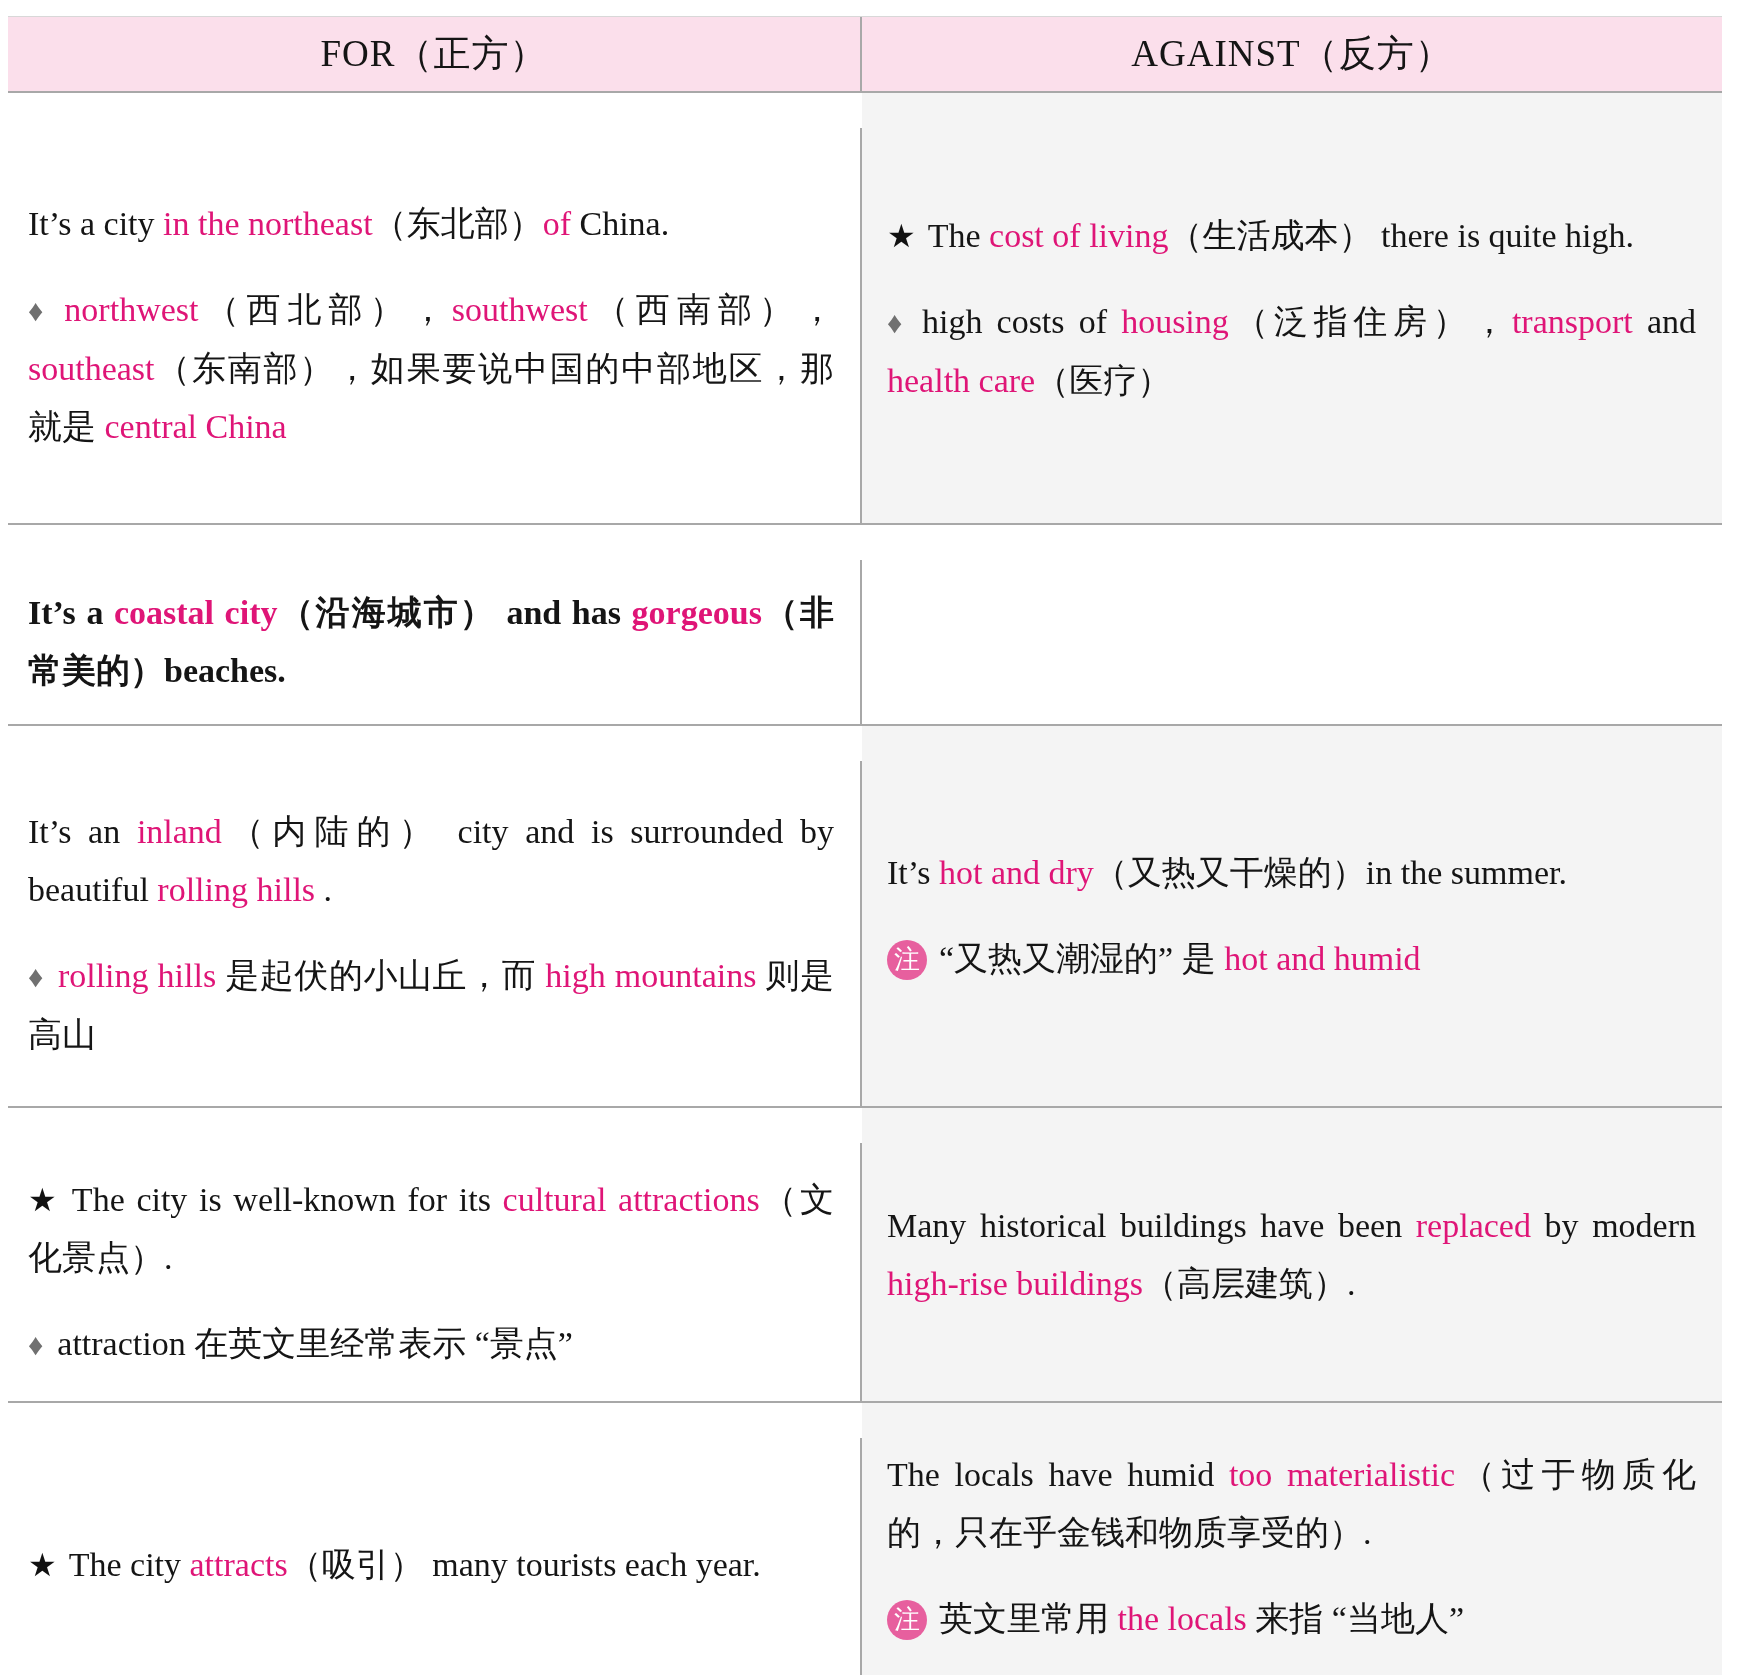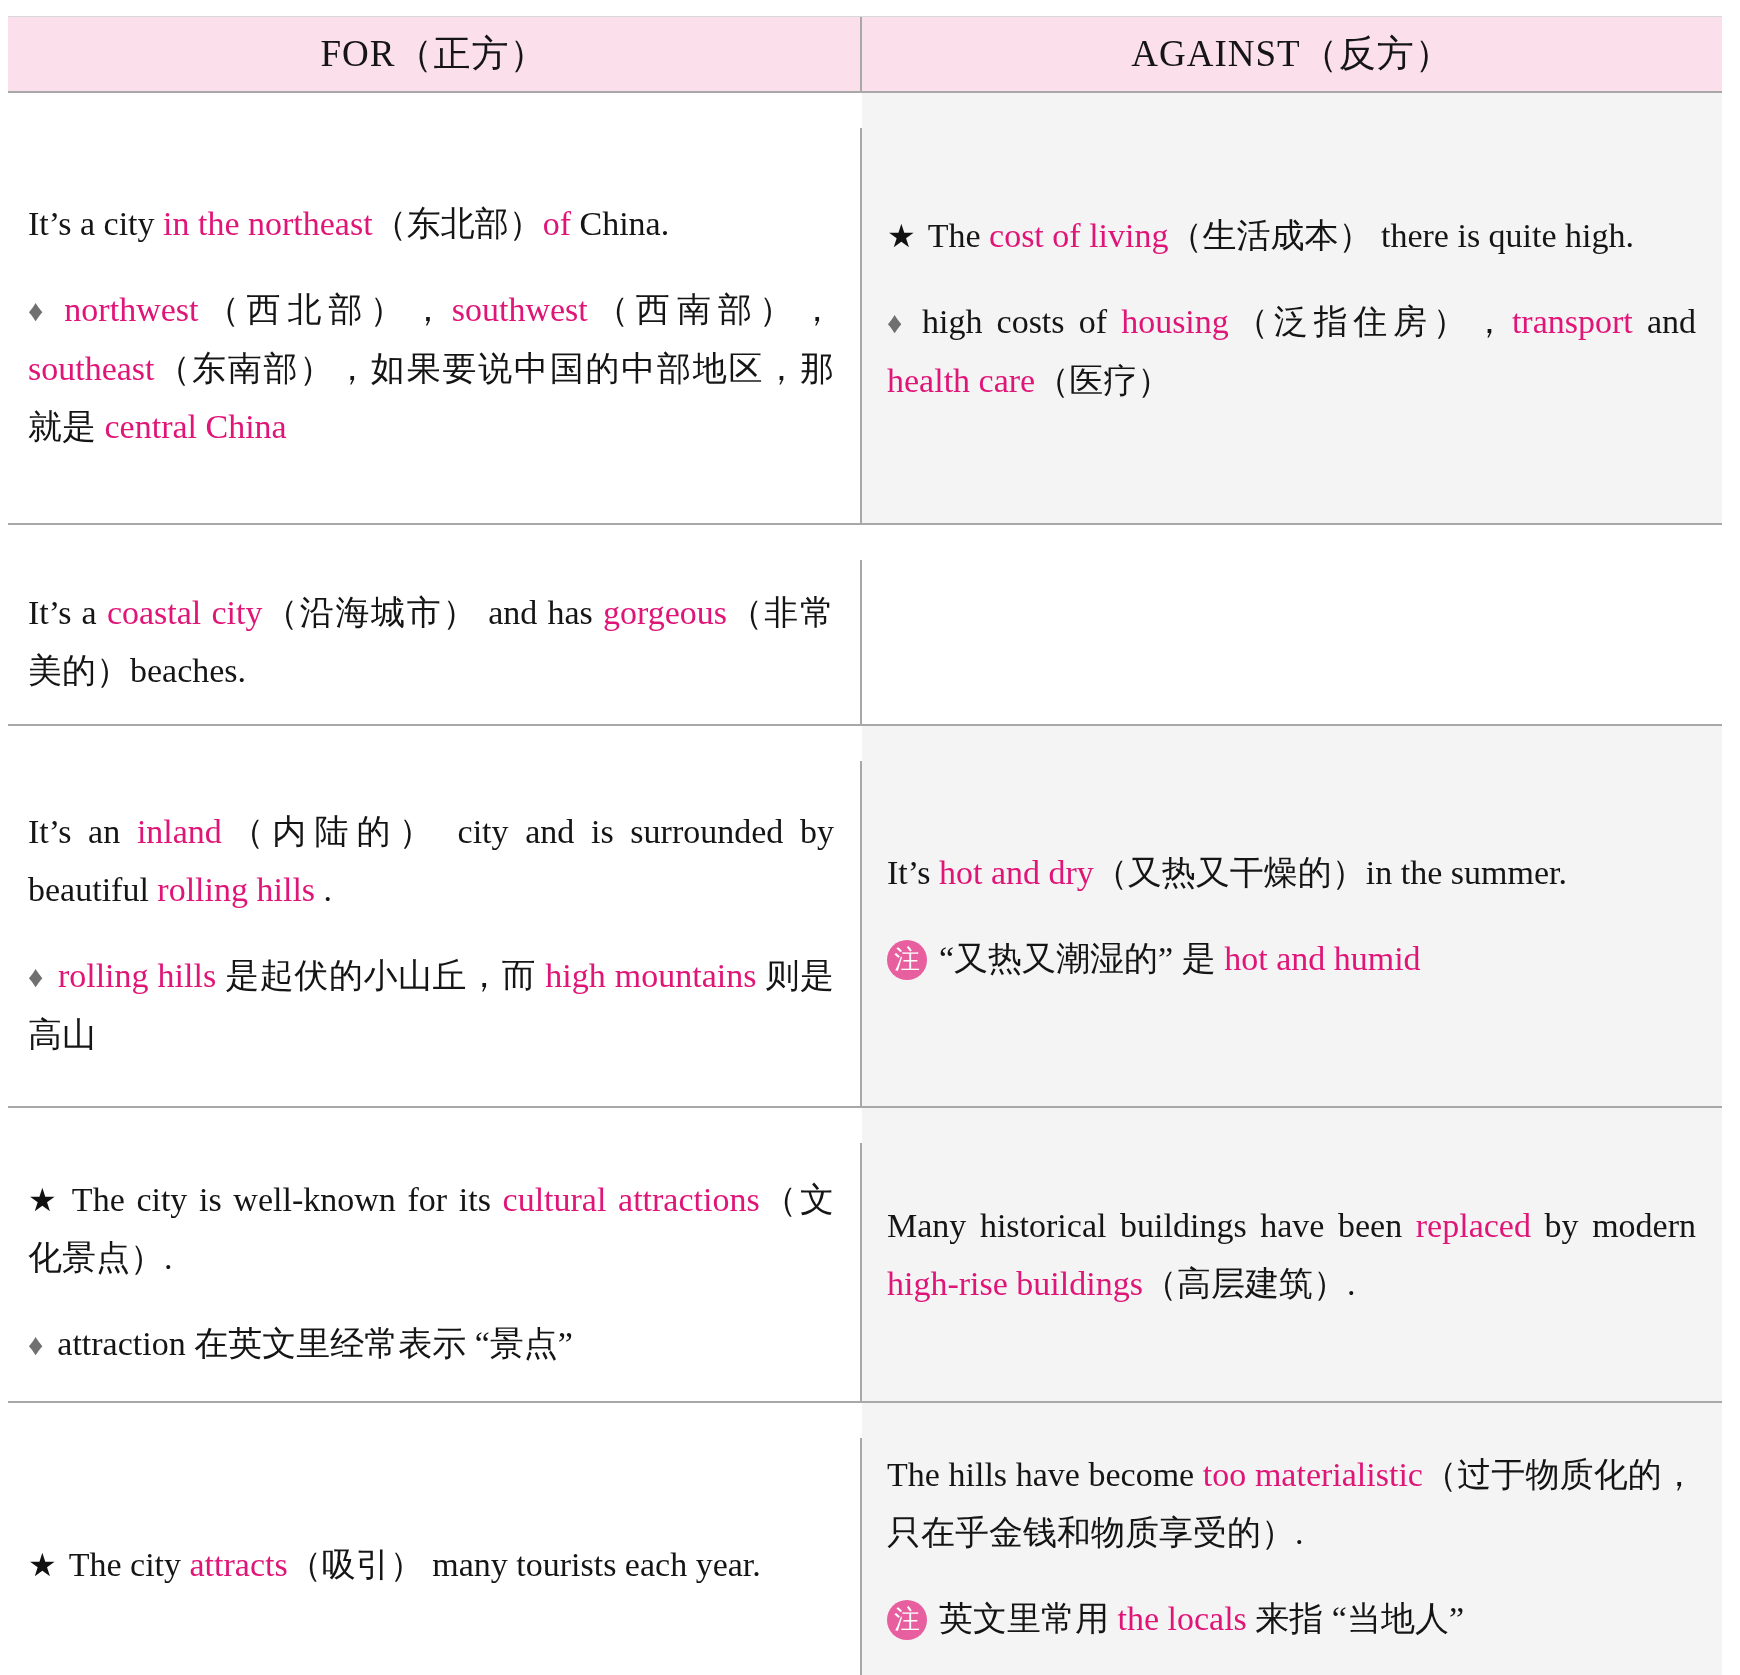--- a/index.html
+++ b/index.html
@@ -77,21 +77,21 @@
     background:var(--badge);
     color:#fff;
     font-size:26px;
     line-height:40px;
     text-align:center;
     vertical-align:2px;
     margin-right:12px;
   }
   
   .row:nth-child(2){min-height:432px;}
-  .row:nth-child(3){min-height:179px;}
+  .row:nth-child(3){min-height:179px;font-weight:bold;}
   .row:nth-child(4){min-height:382px;}
   .row:nth-child(5){min-height:295px;}
   .row:nth-child(6){min-height:288px;}
 </style>
 </head>
 <body>
 
 <div class="table">
   <div class="row header-row">
     <div class="header-cell for">FOR（正方）</div>
@@ -130,17 +130,17 @@
       </div>
       <div class="cell against">
         <p class="para"><span class="plain">Many historical buildings have been </span><span class="accent">replaced</span><span class="plain"> by modern </span><span class="accent">high-rise buildings</span><span class="plain">（高层建筑）.</span></p>
       </div>
     </div>
     <div class="row">
       <div class="cell for">
         <p class="para"><span class="marker star">★</span><span class="plain">The city </span><span class="accent">attracts</span><span class="plain">（吸引） many tourists each year.</span></p>
       </div>
       <div class="cell against">
-        <p class="para"><span class="plain">The hills have become </span><span class="accent">too materialistic</span><span class="plain">（过于物质化的，只在乎金钱和物质享受的）.</span></p>
+        <p class="para"><span class="plain">The locals have humid </span><span class="accent">too materialistic</span><span class="plain">（过于物质化的，只在乎金钱和物质享受的）.</span></p>
         <p class="para"><span class="marker note">注</span><span class="plain">英文里常用 </span><span class="accent">the locals</span><span class="plain"> 来指 “当地人”</span></p>
       </div>
     </div>
   </div>
 
 </body></html>

